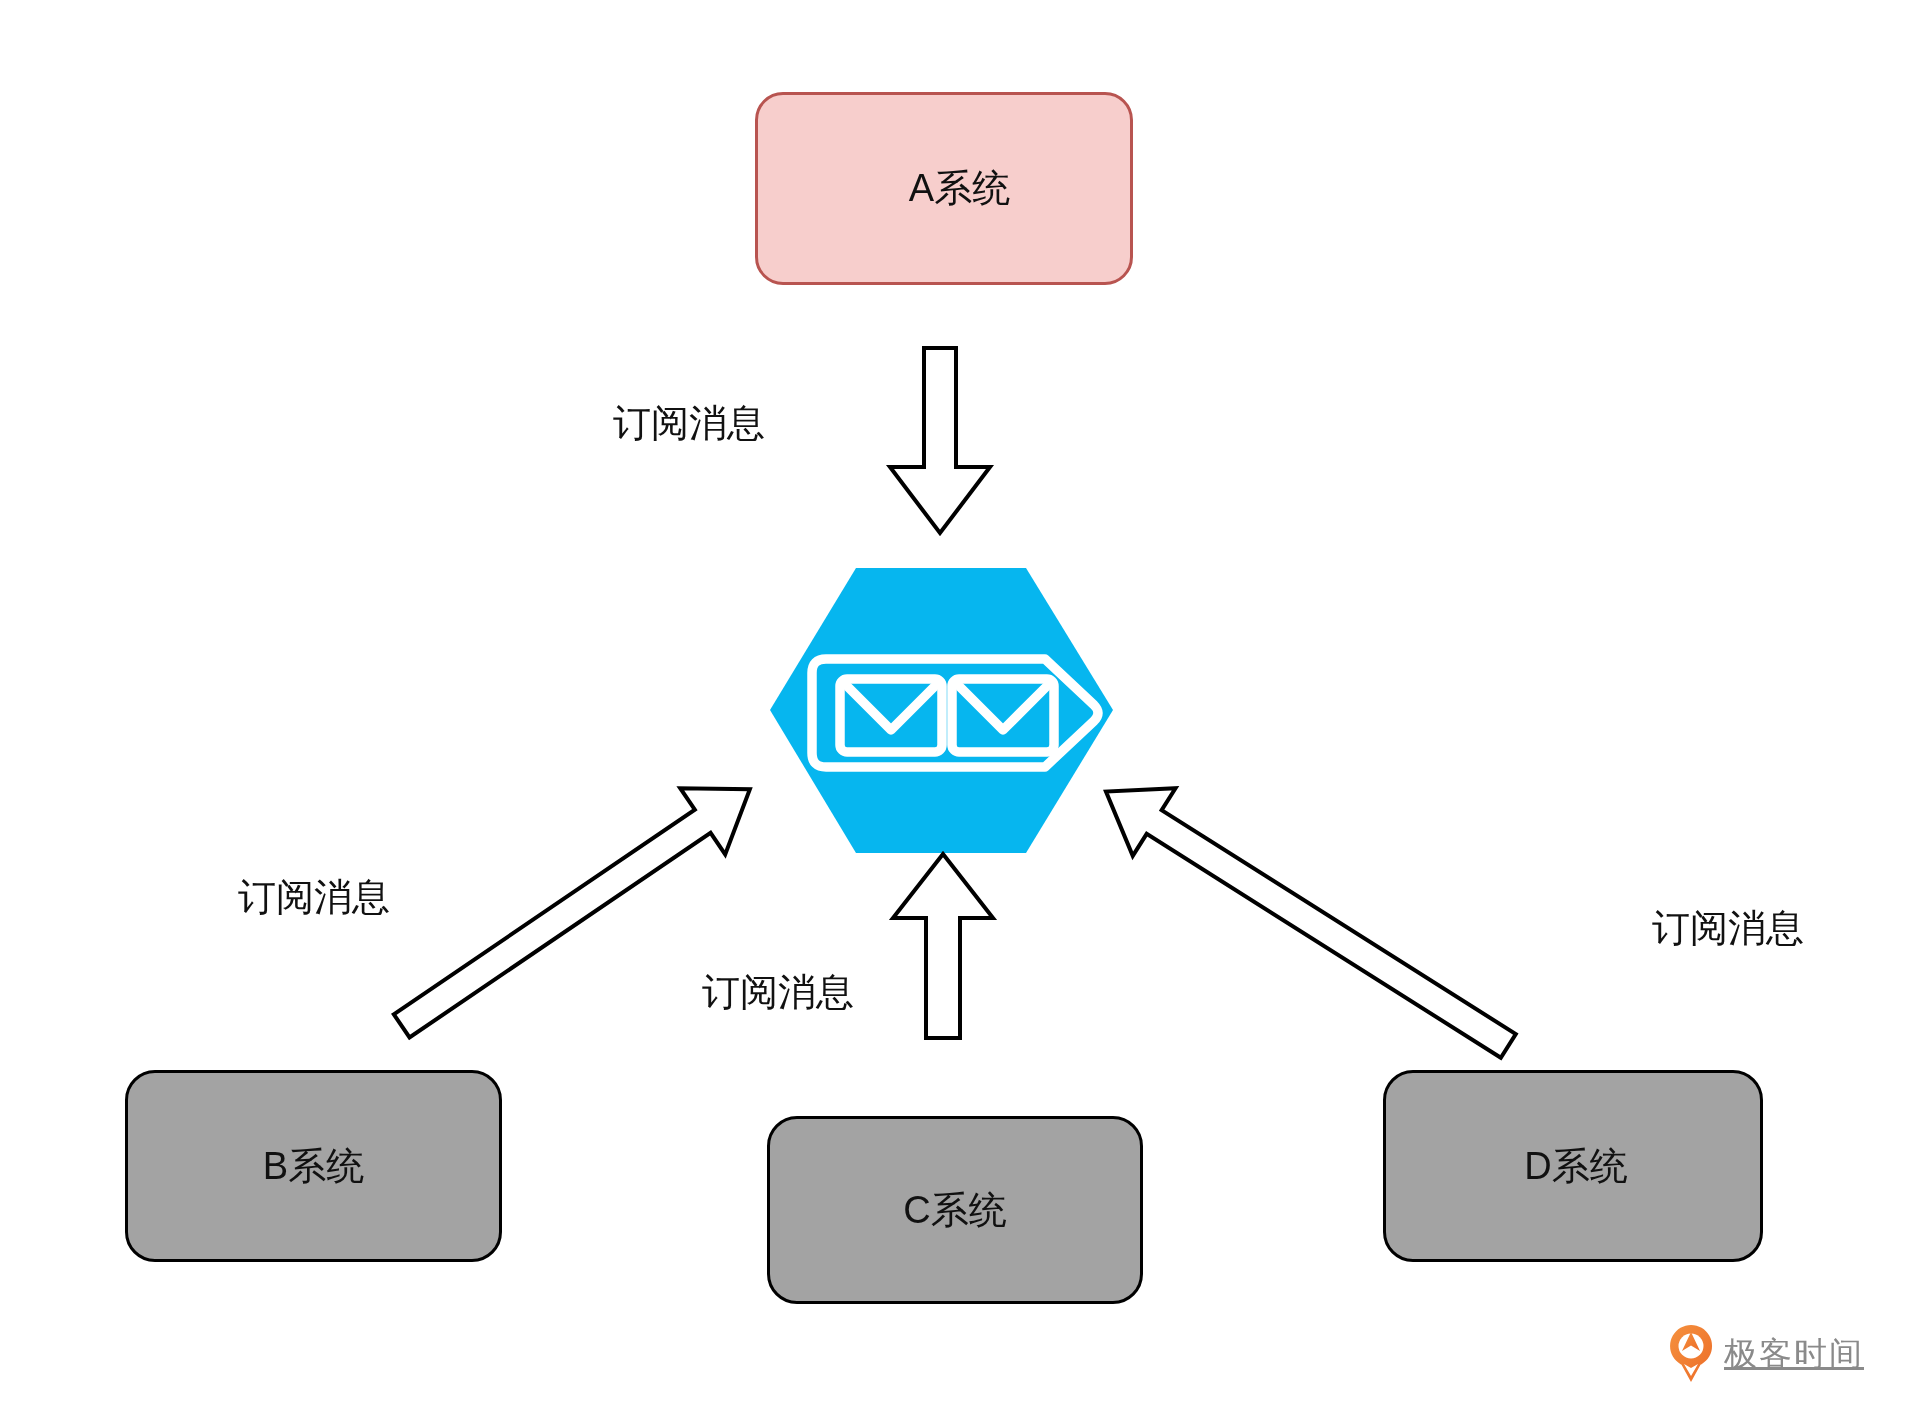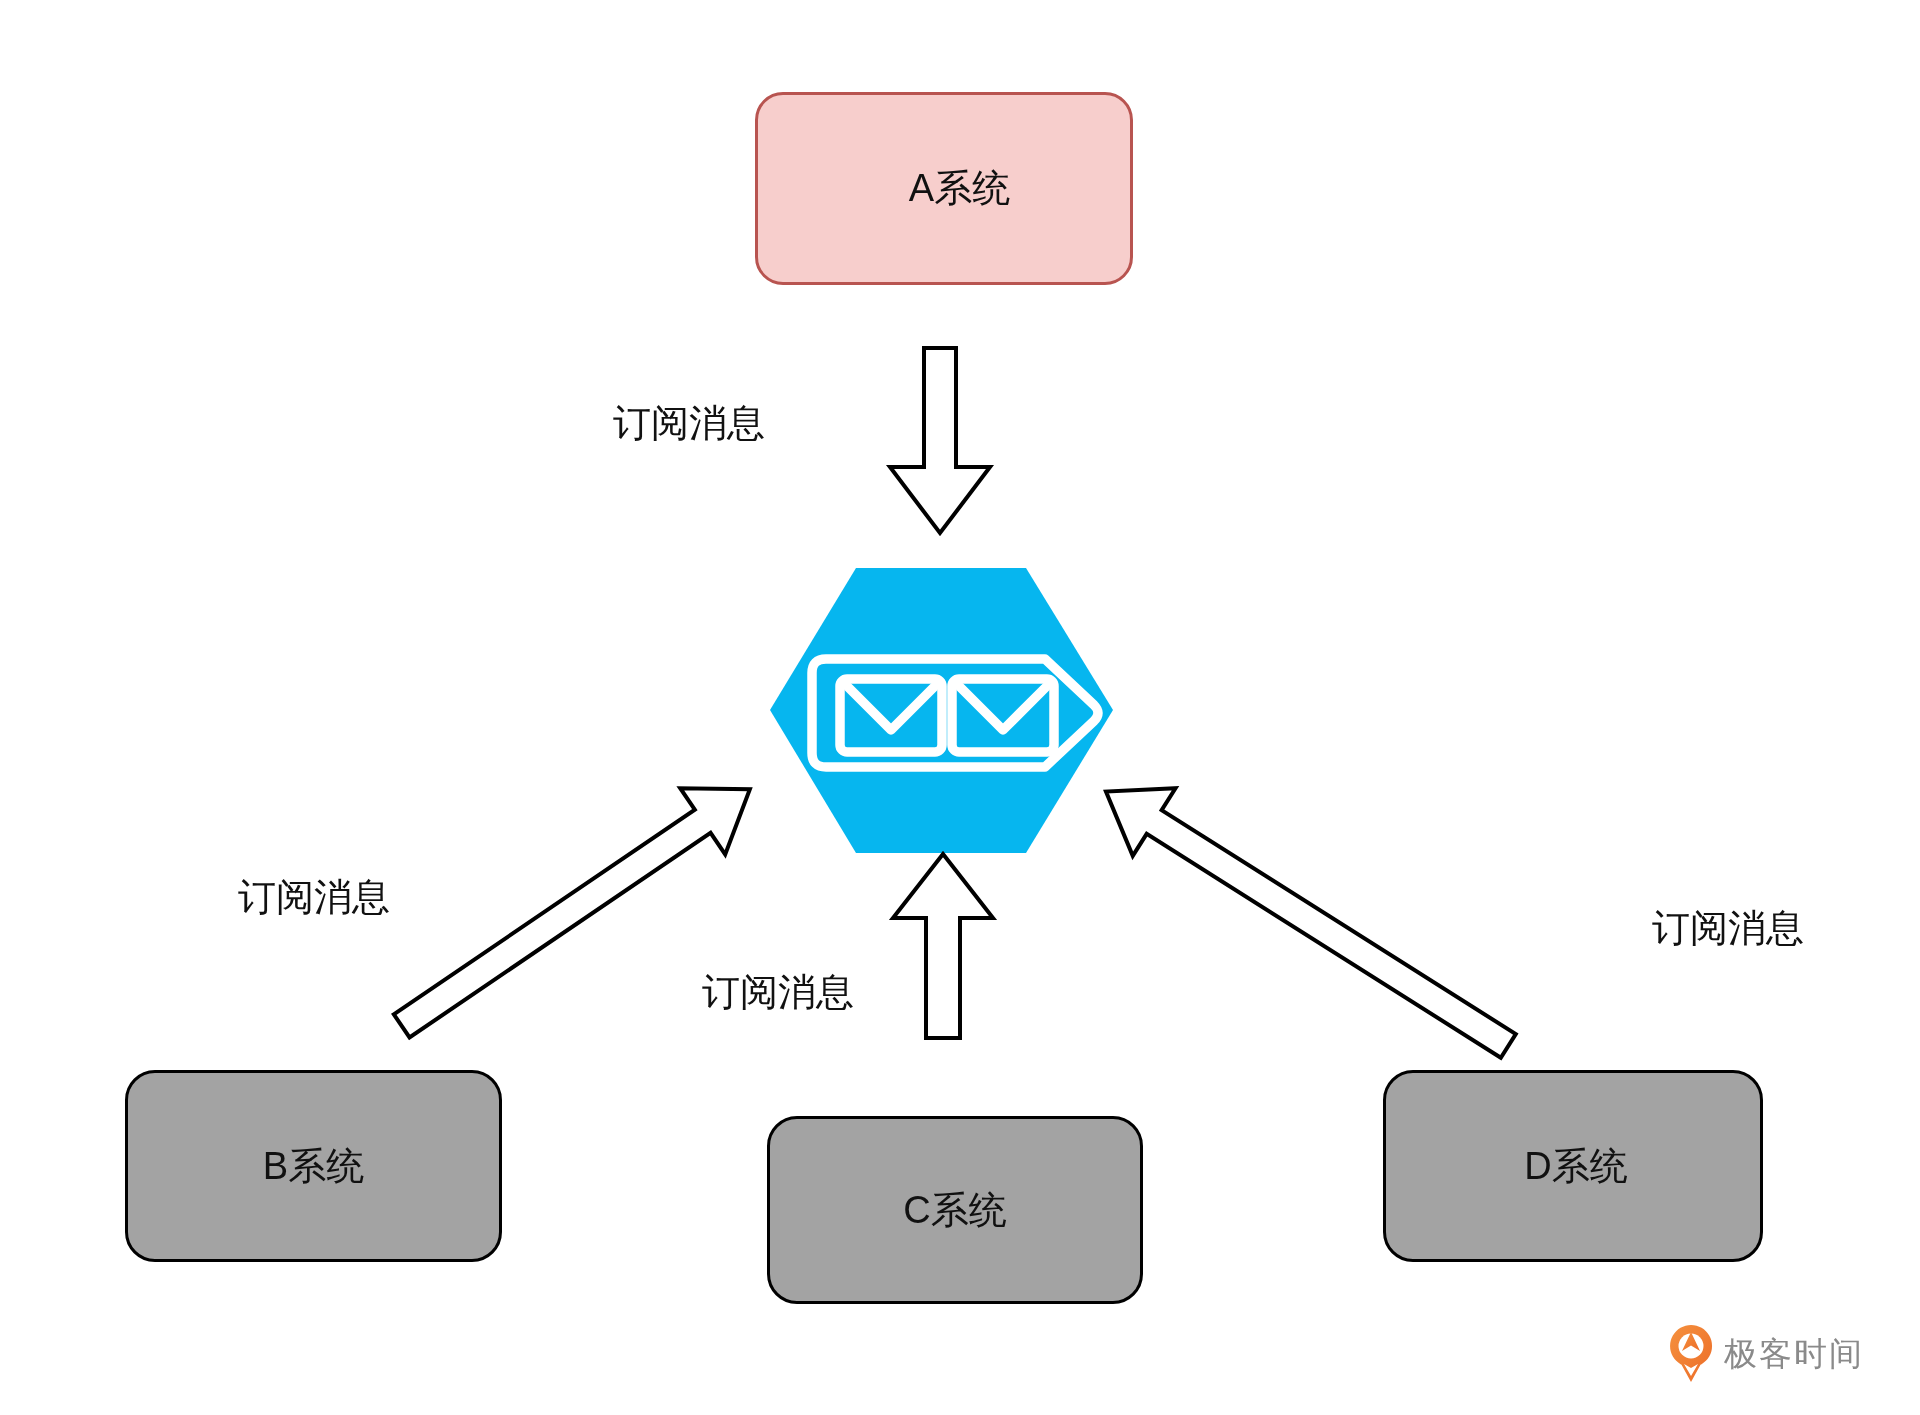--- a/index.html
+++ b/index.html
@@ -66,20 +66,21 @@
     position:absolute;
     left:1668px; top:1324px;
     display:flex;
     align-items:center;
     gap:10px;
   }
   .watermark-text{
     font-size:33px;
     letter-spacing:2px;
     color:#8A8A8A;
+    text-decoration:underline;
   }
 </style>
 </head>
 <body>
 
 <div class="canvas">
 
   <div class="node node-a">
     <span>A系统</span>
   </div>

